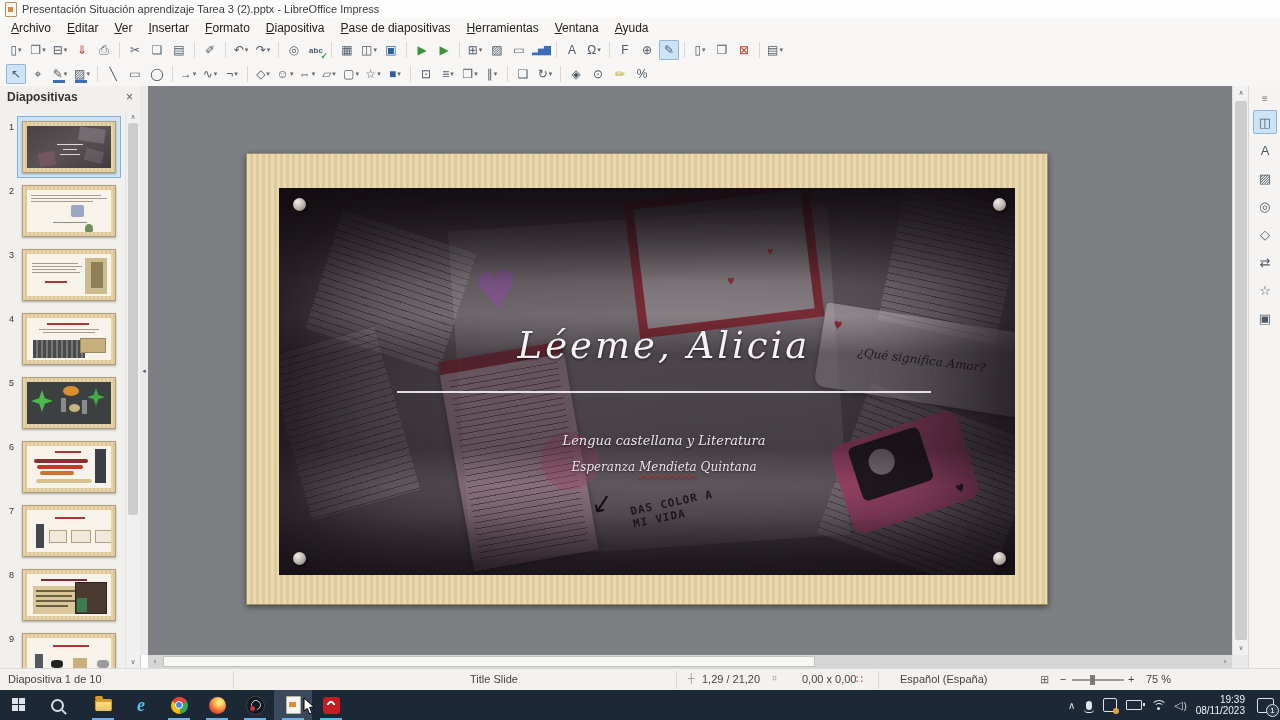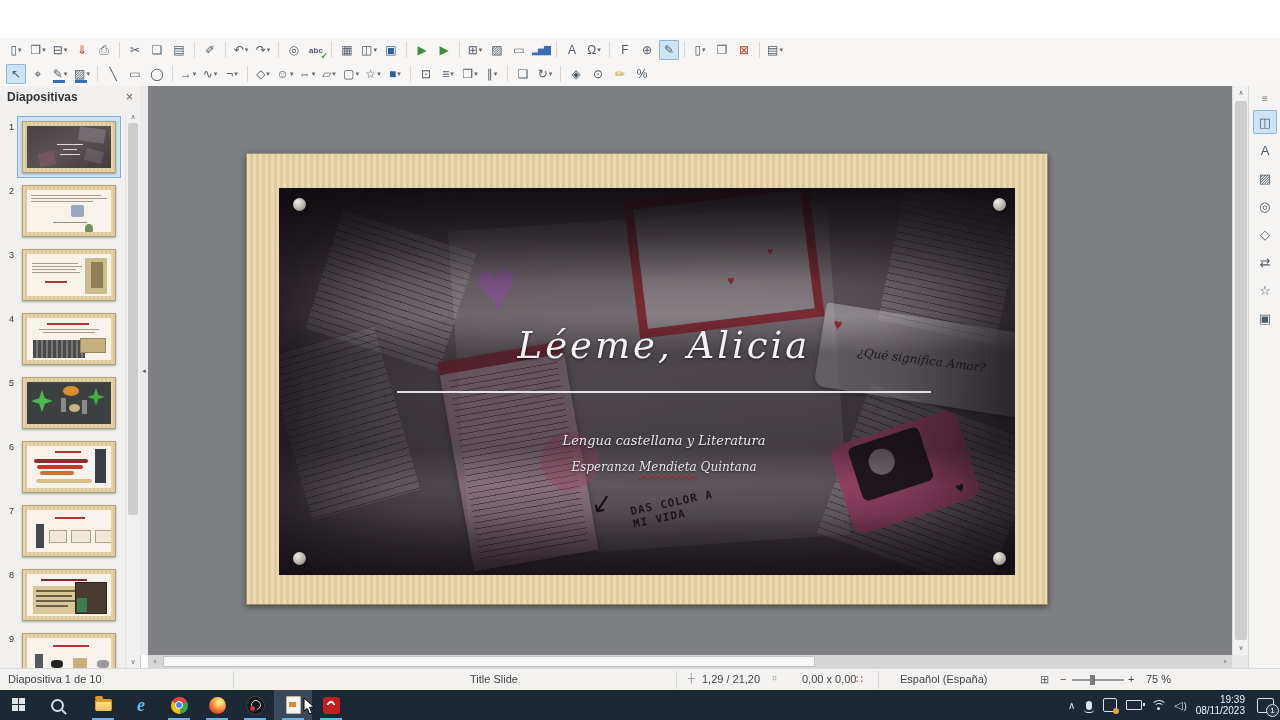--- a/index.html
+++ b/index.html
@@ -167,21 +167,37 @@
   .notif{width:15px;height:13px;border:1.5px solid #dfe4ea;border-radius:2px;position:relative;margin-left:3px;}
   .notif em{position:absolute;right:-6px;bottom:-5px;width:11px;height:11px;border-radius:50%;background:#2c3c4e;
             border:1px solid #dfe4ea;color:#fff;font-style:normal;font-size:8px;display:flex;align-items:center;justify-content:center;}
   .cursor{position:absolute;left:303px;top:697px;z-index:99;}
 </style>
 </head>
 <body>
 
 <div id="app">
 
-
+  <div class="titlebar">
+    <span class="doc-ico"></span>
+    <span>Presentación Situación aprendizaje Tarea 3 (2).pptx - LibreOffice Impress</span>
+  </div>
+
+  <div class="menubar">
+    <span class="menu-item">Archivo</span>
+    <span class="menu-item">Editar</span>
+    <span class="menu-item">Ver</span>
+    <span class="menu-item">Insertar</span>
+    <span class="menu-item">Formato</span>
+    <span class="menu-item">Diapositiva</span>
+    <span class="menu-item">Pase de diapositivas</span>
+    <span class="menu-item">Herramientas</span>
+    <span class="menu-item">Ventana</span>
+    <span class="menu-item">Ayuda</span>
+  </div>
 
   <div class="tb tb1">
     <span class="tbi hasdd">▯</span>
     <span class="tbi hasdd">❐</span>
     <span class="tbi hasdd">⊟</span>
     <span class="tbi red">⇓</span>
     <span class="tbi">⎙</span>
     <span class="sep"></span>
     <span class="tbi">✂</span>
     <span class="tbi">❏</span>

